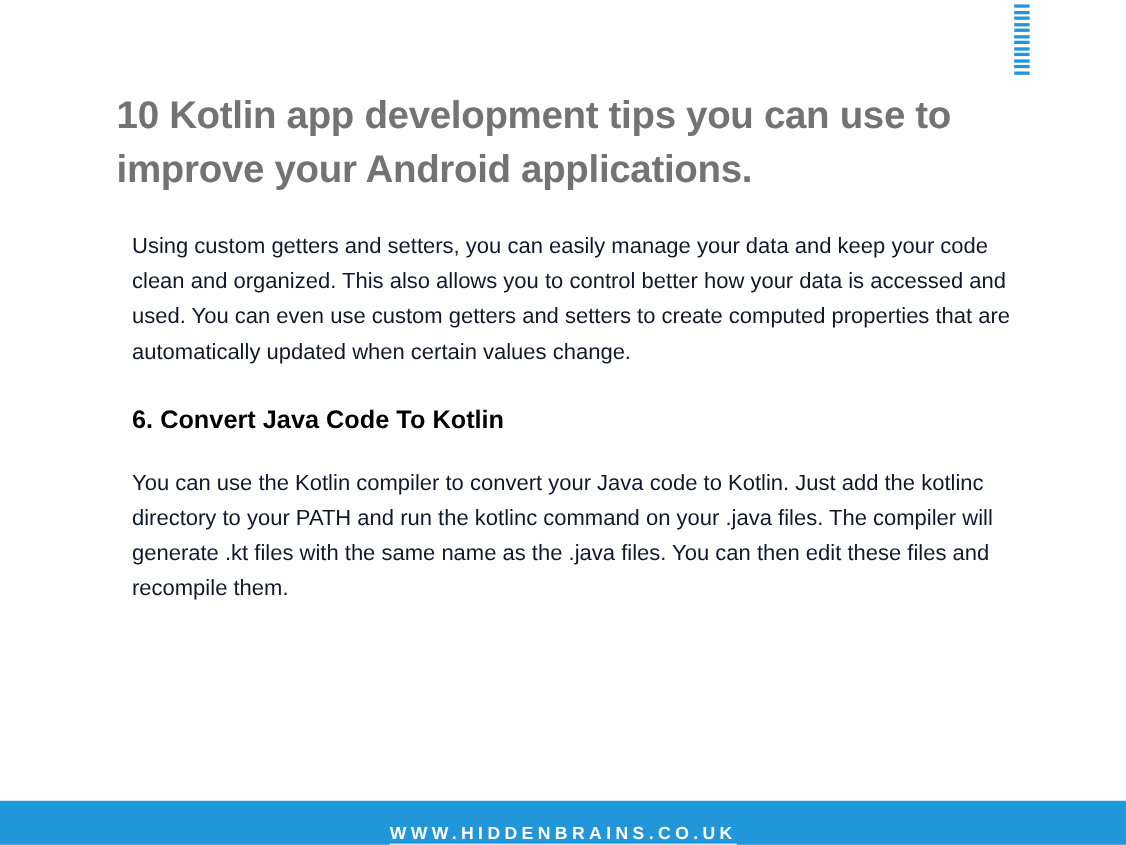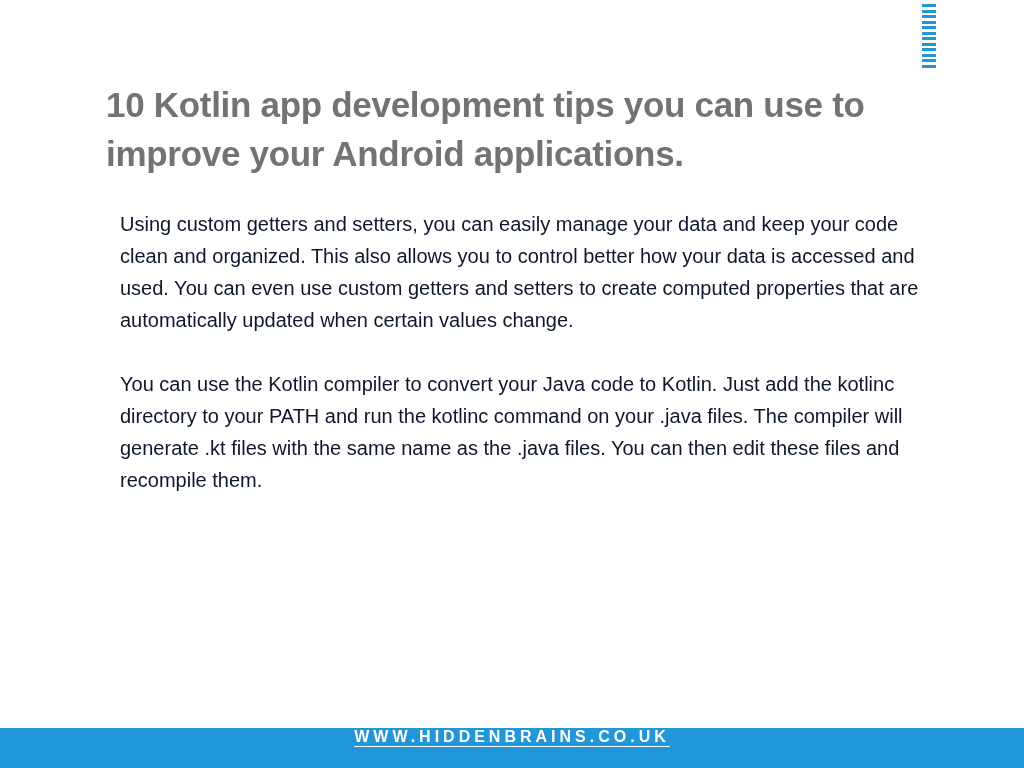--- a/index.html
+++ b/index.html
@@ -68,21 +68,21 @@
     }
     
     .footer {
       position: absolute;
       bottom: 0;
       left: 0;
       right: 0;
       height: 40px;
       background: #2196d9;
       display: flex;
-      align-items: flex-start;
+      align-items: flex-end;
       justify-content: center;
     }
     
     .footer-text {
       color: #ffffff;
       font-size: 16px;
       font-weight: 700;
       letter-spacing: 4px;
       text-decoration: underline;
       text-underline-offset: 4px;
@@ -104,18 +104,19 @@
   <div class="decoration-line"></div>
   <div class="decoration-line"></div>
   <div class="decoration-line"></div>
 </div>
 
 <h1 class="main-title">10 Kotlin app development tips you can use to improve your Android applications.</h1>
 
 <div class="content">
   <p class="section-body">Using custom getters and setters, you can easily manage your data and keep your code clean and organized. This also allows you to control better how your data is accessed and used. You can even use custom getters and setters to create computed properties that are automatically updated when certain values change.</p>
 
+  <h2 class="section-heading">6. Convert Java Code To Kotlin</h2>
   <p class="section-body">You can use the Kotlin compiler to convert your Java code to Kotlin. Just add the kotlinc directory to your PATH and run the kotlinc command on your .java files. The compiler will generate .kt files with the same name as the .java files. You can then edit these files and recompile them.</p>
 </div>
 
 <div class="footer">
   <span class="footer-text">WWW.HIDDENBRAINS.CO.UK</span>
 </div>
 
 </body></html>

